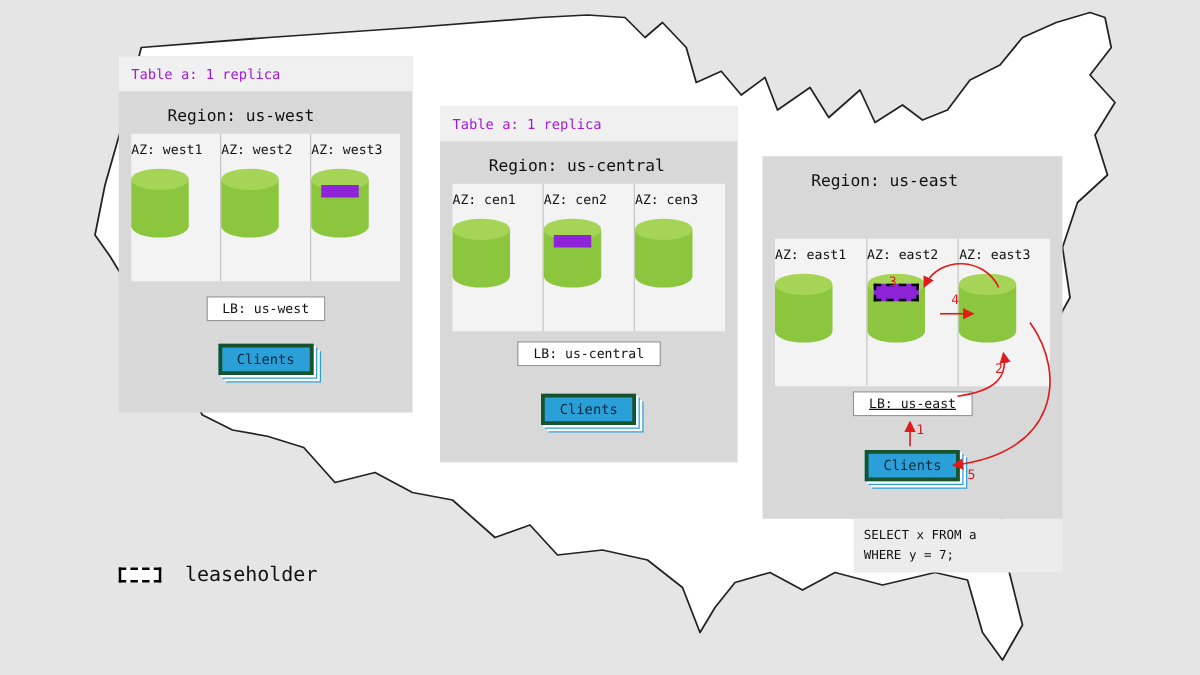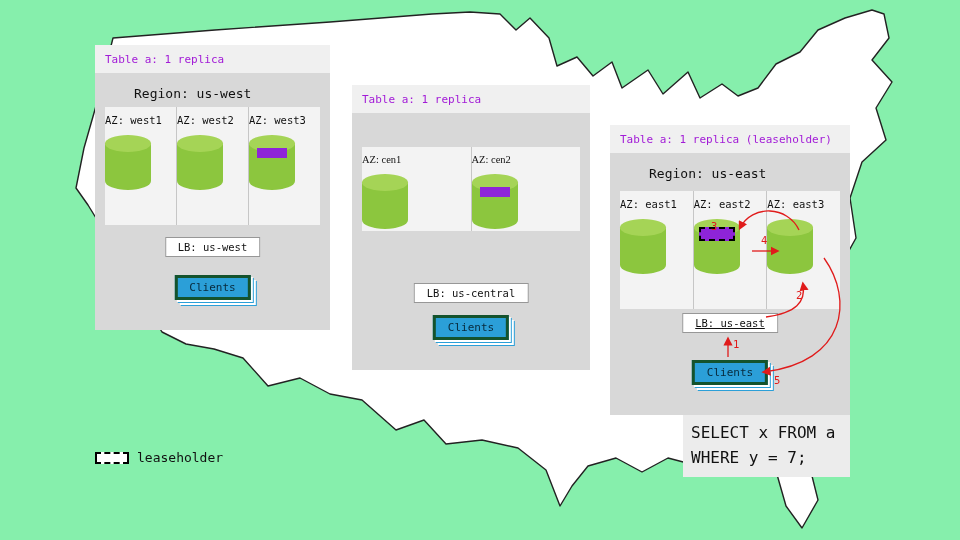--- a/index.html
+++ b/index.html
@@ -1,18 +1,18 @@
 <!DOCTYPE html>
 <html><head>
 <meta charset="utf-8">
 <style>
   * { margin:0; padding:0; box-sizing:border-box; }
   body { background:#fff; }
   .canvas {
-    position:relative; width:960px; height:540px; background:#86efac;
+    position:relative; width:960px; height:540px; background:#e5e5e5;
     overflow:hidden; font-family:"DejaVu Sans Mono","Liberation Mono",monospace;
   }
   .map-svg { position:absolute; left:0; top:0; z-index:0; }
   .panel { position:absolute; background:#d8d8d8; z-index:1; }
   .panel-header {
     height:28px; background:#f0f0f0; display:flex; align-items:center;
     padding:0 10px; font-size:11px; color:#a21bd7; white-space:nowrap;
   }
   .region-title { padding:13px 10px 0 10px; font-size:13px; color:#111;margin-left:29px; }
   .az-box {
@@ -46,32 +46,32 @@
   }
   .clients-btn {
     position:absolute; left:50%; transform:translateX(-50%);
     background:#2b9fd8; border:3px solid #14532d; color:#07293b;
     font-size:11px; padding:3px 12px; white-space:nowrap;
     box-shadow: 2px 2px 0 0 #ffffff, 3px 3px 0 0 #2b9fd8,
                 5px 5px 0 0 #ffffff, 6px 6px 0 0 #2b9fd8;
   }
   .query-box {
     position:absolute; left:683px; top:415px; width:167px; z-index:2;
-    background:#ececec; font-size:16px; color:#111;
+    background:#ececec; font-size:10px; color:#111;
     padding:6px 8px; line-height:1.55;
   }
   .arrows { position:absolute; left:0; top:0; z-index:5; pointer-events:none; }
   .flow-num {
     position:absolute; z-index:6; color:#e01b1b; font-size:10.5px;
     pointer-events:none;
   }
   .legend { position:absolute; left:95px; top:450px; z-index:2;
     display:flex; align-items:center; gap:8px; }
   .legend-swatch { width:34px; height:12px; background:#fff; border:2px dashed #000; }
-  .legend-label { font-size:13px; color:#111; }
+  .legend-label { font-size:16px; color:#111;margin-left:11px; }
 </style>
 </head>
 <body>
 
 <div class="canvas">
 
   <svg class="map-svg" width="960" height="540">
     <path d="M 113 38 L 215 30 L 330 22 L 432 14 L 470 12 L 500 14 L 516 30 L 530 18 L 549 38
          L 557 66 L 577 57 L 593 76 L 612 62 L 622 88 L 648 70 L 663 94 L 688 72 L 700 98
          L 722 84 L 738 96 L 758 88 L 776 64 L 800 52 L 818 30 L 845 18 L 872 10 L 884 14
@@ -105,40 +105,42 @@
       </div>
     </div>
     <div class="lb-box" style="top:192px;">LB: us-west</div>
     <div class="clients-btn" style="top:230px;">Clients</div>
   </div>
 
   <div class="panel" style="left:352px; top:85px; width:238px; height:285px;">
     <div class="panel-header">
       <span>Table a: 1 replica</span>
     </div>
-    <div class="az-box" style="top:62px; height:84px;font-family:Liberation Serif, serif;">
+    <div class="region-title">Region: us-central</div>
+    <div class="az-box" style="top:62px; height:118px;">
       <div class="az-col">
         <div class="az-label">AZ: cen1</div>
         <div class="cylinder"></div>
       </div>
       <div class="az-col">
         <div class="az-label">AZ: cen2</div>
         <div class="cylinder">
           <div class="replica-chip"></div>
         </div>
       </div>
+      <div class="az-col">
+        <div class="az-label">AZ: cen3</div>
+        <div class="cylinder"></div>
+      </div>
     </div>
-    <div class="lb-box" style="top:198px;">LB: us-central</div>
+    <div class="lb-box" style="top:188px;">LB: us-central</div>
     <div class="clients-btn" style="top:230px;">Clients</div>
   </div>
 
   <div class="panel" style="left:610px; top:125px; width:240px; height:290px;">
-    <div class="panel-header">
-      <span>Table a: 1 replica (leaseholder)</span>
-    </div>
     <div class="region-title">Region: us-east</div>
     <div class="az-box" style="top:66px; height:118px;">
       <div class="az-col">
         <div class="az-label">AZ: east1</div>
         <div class="cylinder"></div>
       </div>
       <div class="az-col">
         <div class="az-label">AZ: east2</div>
         <div class="cylinder">
           <div class="replica-chip lease"></div>

